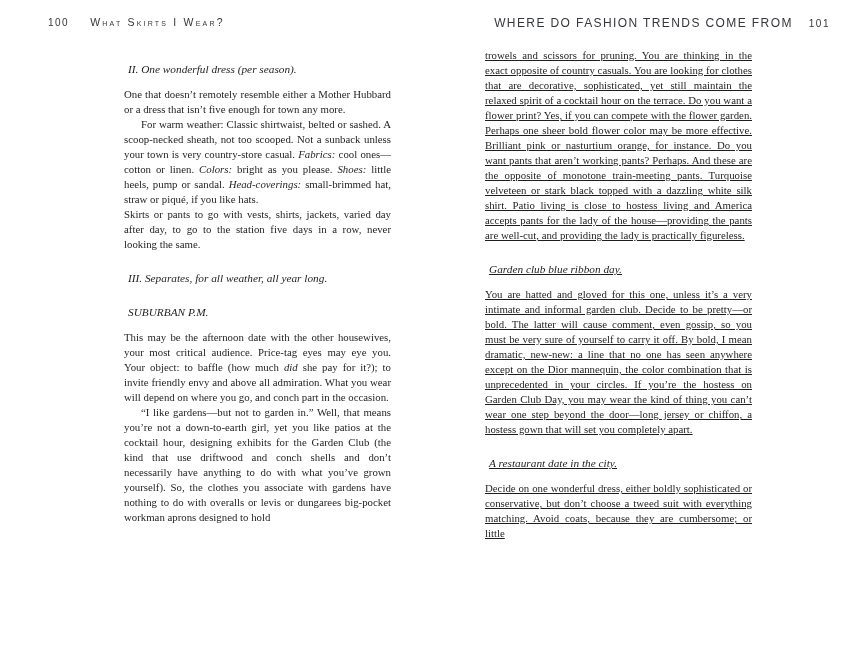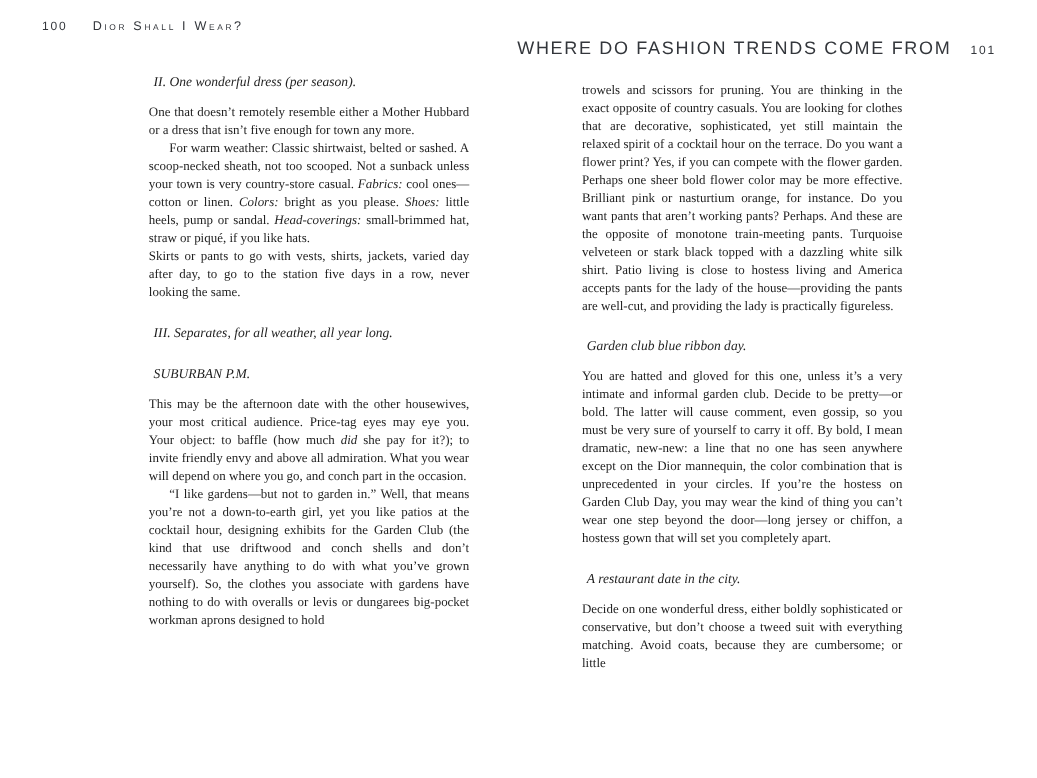--- a/index.html
+++ b/index.html
@@ -14,45 +14,44 @@
   
   .running-header {
     position: absolute;
     top: 16px;
     display: flex;
     align-items: baseline;
     font-family: "Liberation Sans", sans-serif;
     color: #33363b;
     white-space: nowrap;
   }
-  .rh-left { left: 35px; gap: 21px; text-align: center; }
+  .rh-left { left: 48px; gap: 21px; text-align: center; }
   .rh-right { right: 34px; gap: 16px; }
   .page-num { font-size: 10px; letter-spacing: 1.5px; }
   .rh-title-left {
     font-size: 10.5px;
     font-variant: small-caps;
     letter-spacing: 2.2px;
   }
   .rh-title-right {
-    font-size: 15px;
+    font-size: 12px;
     letter-spacing: 1.4px;
-    margin-top: 16px;
   }
   
   .column {
     position: absolute;
     width: 267px;
     font-family: "Liberation Serif", serif;
     font-size: 10.8px;
     line-height: 15px;
     color: #1e1e1e;
     text-align: justify;
   }
   #col-left { left: 124px; top: 62px; }
-  #col-right { left: 485px; top: 68px; }
+  #col-right { left: 485px; top: 48px; text-decoration: underline; }
   .block { margin: 0; }
   .block.heading {
     font-style: italic;
     font-size: 11.3px;
     margin: 19px 0 10px 4px;
     text-align: left;
   }
   .block.heading:first-child { margin-top: 0; }
   .block.para.indent { text-indent: 17px; }
   .block.quote {
@@ -61,21 +60,21 @@
   }
   .it { font-style: italic; }
 </style>
 </head>
 <body>
 
 <div class="sheet">
 
   <div class="running-header rh-left">
     <span class="page-num">100</span>
-    <span class="rh-title-left">Dior Shall I Wear?</span>
+    <span class="rh-title-left">What Skirts I Wear?</span>
   </div>
 
   <div class="running-header rh-right">
     <span class="rh-title-right">WHERE DO FASHION TRENDS COME FROM</span>
     <span class="page-num">101</span>
   </div>
 
   <div class="column" id="col-left">
       <div class="block heading"><span>II. One wonderful dress (per season).</span></div>
       <div class="block para"><span>One that doesn’t remotely resemble either a Mother Hubbard or a dress that isn’t five enough for town any more.</span></div>

